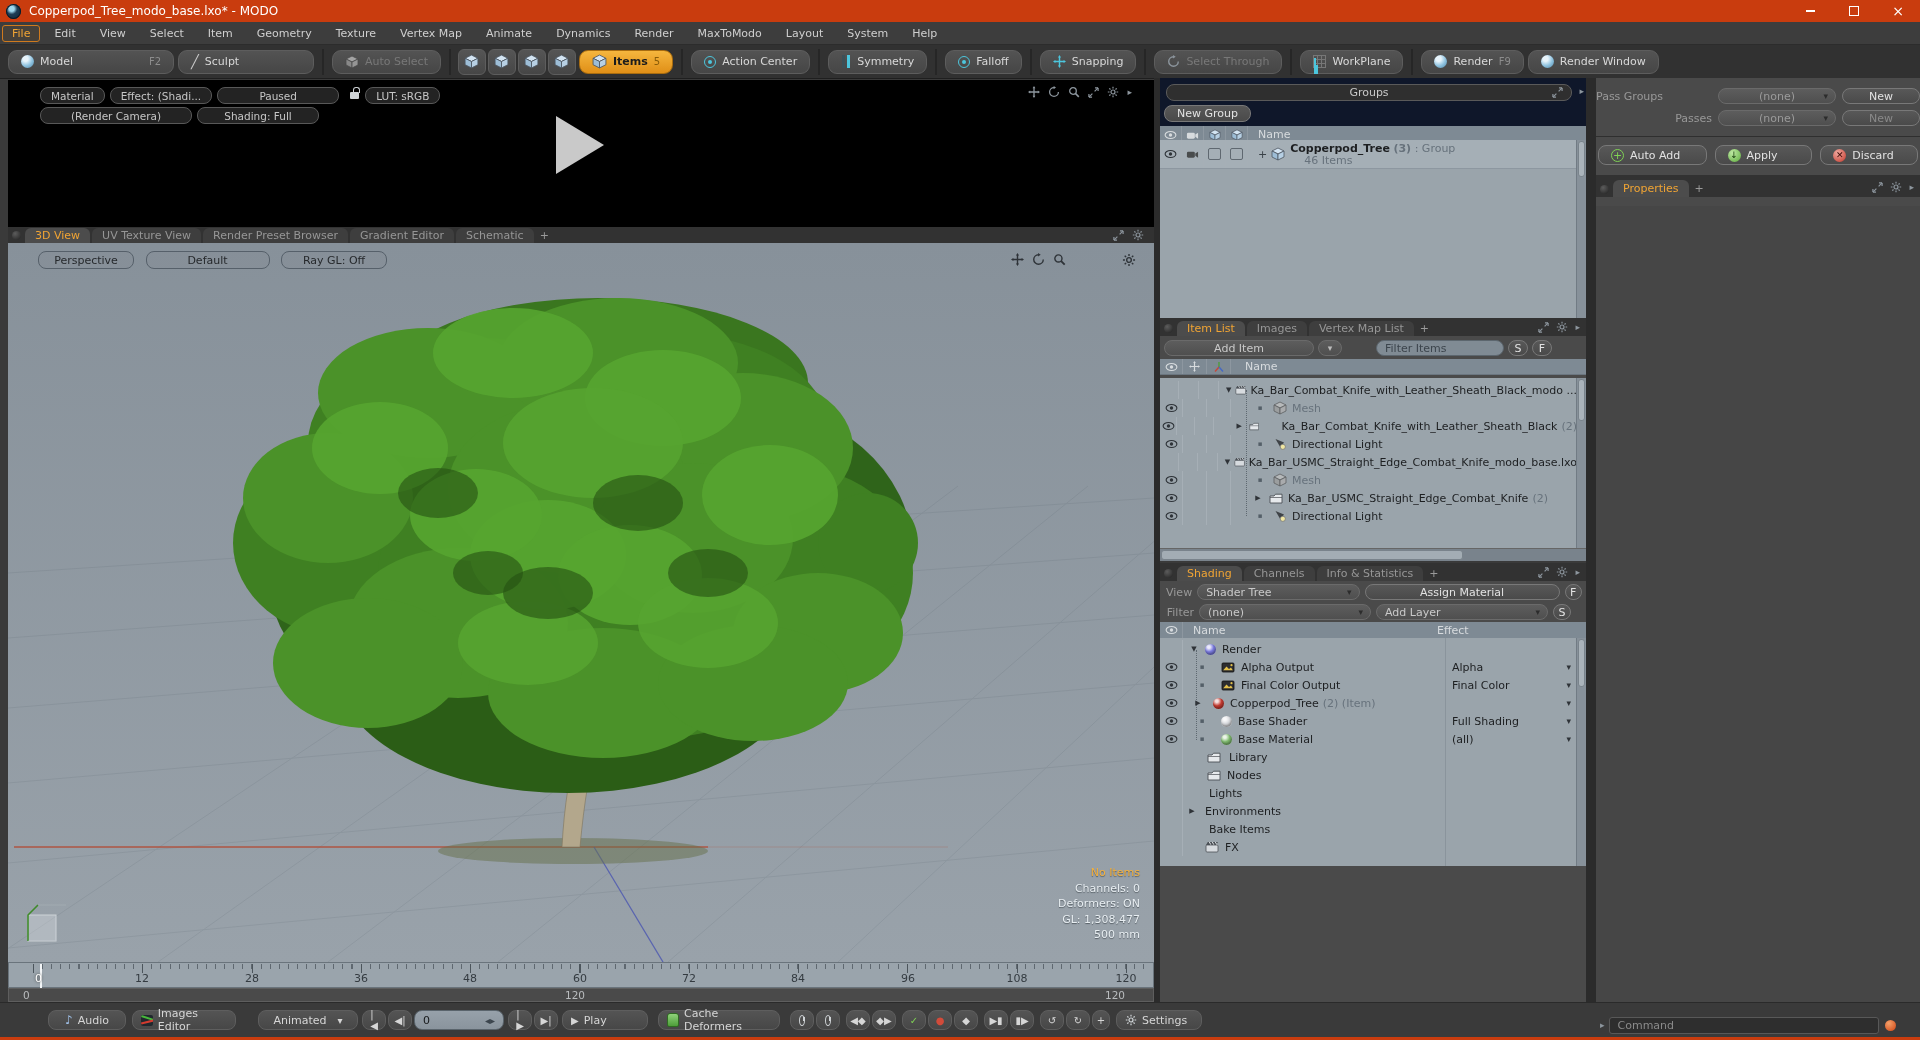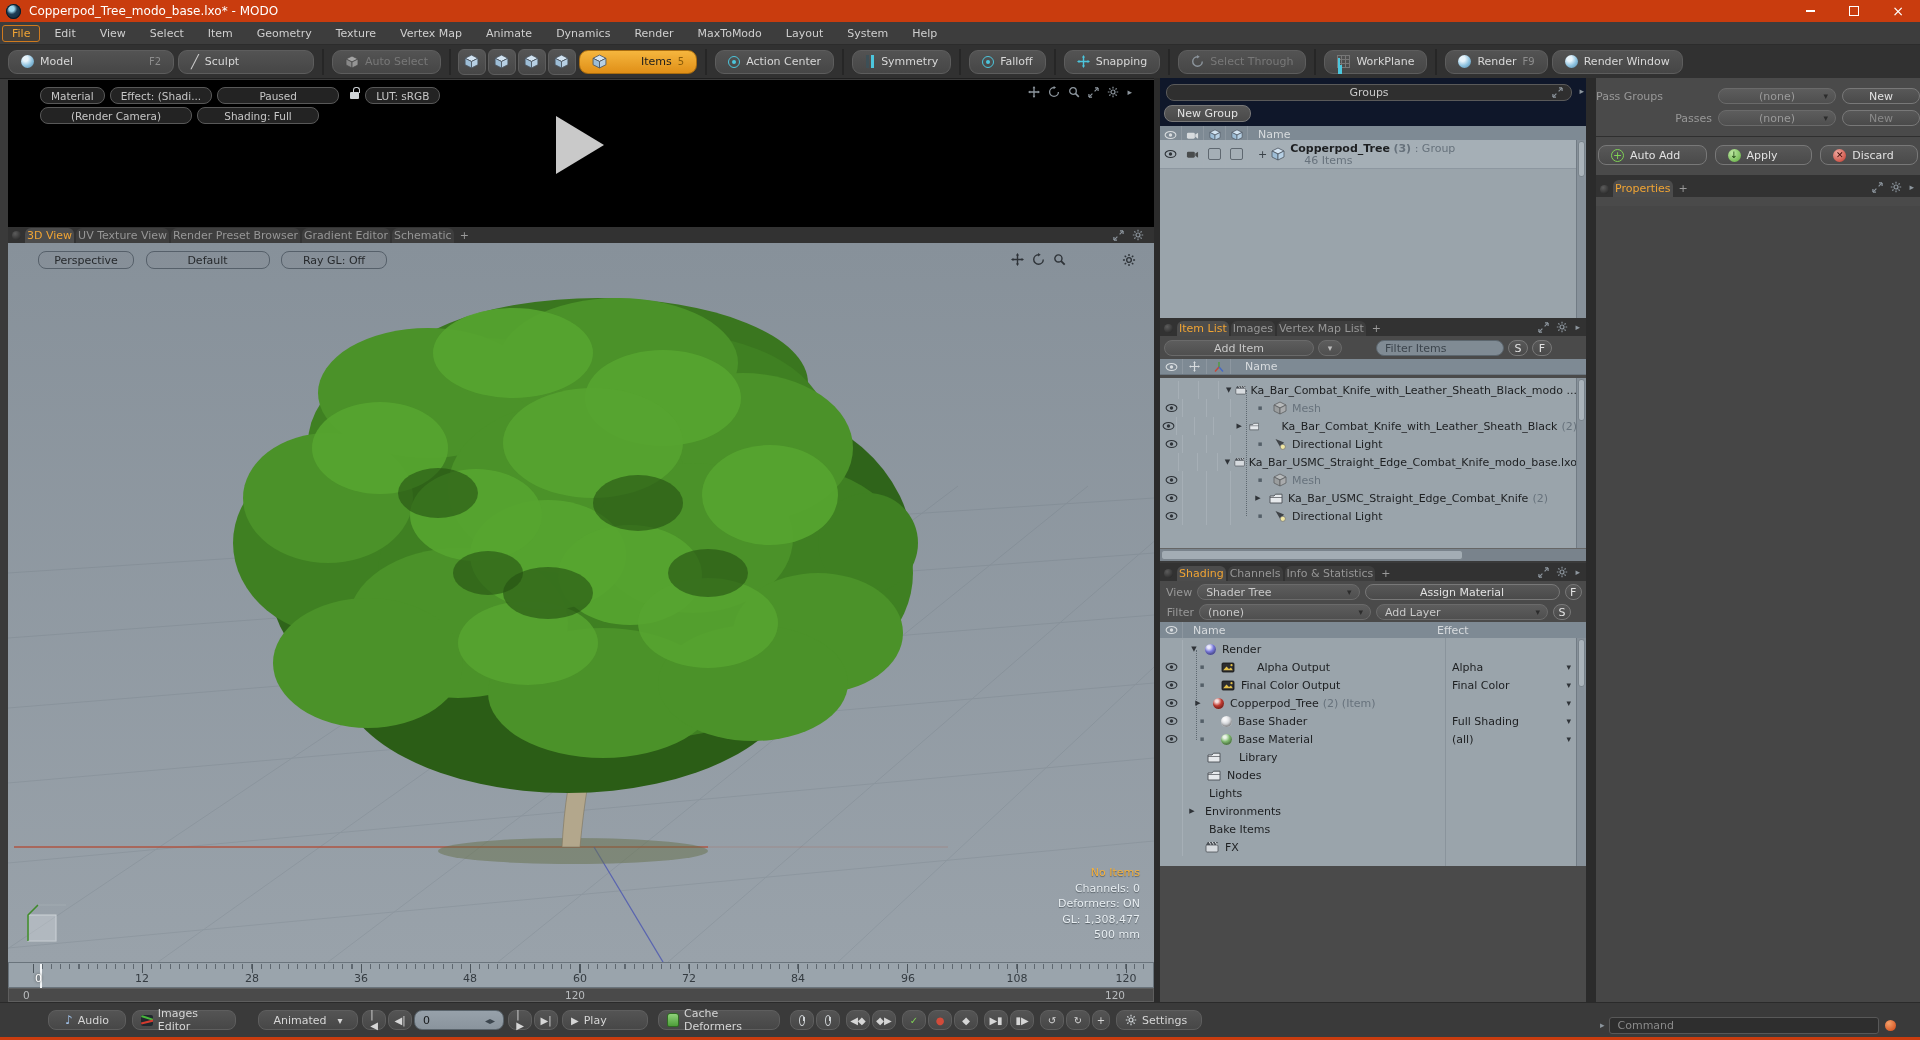--- a/index.html
+++ b/index.html
@@ -55,21 +55,21 @@
   .preview{left:8px;top:80px;width:1146px;height:147px;background:#000;}
   .ppill{height:15px;background:#232323;border:1px solid #585858;border-radius:8px;color:#c6c6c6;
          display:inline-flex;align-items:center;justify-content:center;padding:0 10px;font-size:10.5px;margin-right:5px;}
   .lock{width:9px;height:7px;background:#cfd3d6;border-radius:1px;position:relative;display:inline-block;margin:0 6px;}
   .lock::before{content:"";position:absolute;top:-5px;left:3px;width:5px;height:5px;border:1.5px solid #cfd3d6;border-bottom:none;border-radius:3px 3px 0 0;}
   .playtri{width:0;height:0;border-left:48px solid #c9c9c9;border-top:29px solid transparent;border-bottom:29px solid transparent;}
   .corner-ics{display:flex;gap:8px;align-items:center;}
   
   .tabbar{display:flex;align-items:flex-end;background:#323232;border-bottom:1px solid #4a4a4a;}
   .pmenu{width:9px;height:9px;border-radius:50%;background:radial-gradient(circle at 35% 30%,#5c5c5c,#1f1f1f);margin:0 4px 3px 4px;}
-  .tab{height:15px;display:flex;align-items:center;padding:0 2px;border-radius:6px 6px 0 0;background:#3e3e3e;color:#969696;margin-right:2px;font-size:11px;}
+  .tab{height:15px;display:flex;align-items:center;padding:0 10px;border-radius:6px 6px 0 0;background:#3e3e3e;color:#969696;margin-right:2px;font-size:11px;}
   .tab.active{background:#4c4c4c;color:#f0a434;}
   .tab.add{background:transparent;padding:0 4px;color:#9a9a9a;}
   
   .viewport{left:8px;top:243px;width:1146px;height:719px;background:linear-gradient(#87919a,#99a2aa);overflow:hidden;}
   .vpill{height:16px;background:rgba(130,140,148,.25);border:1px solid #56606a;border-radius:8px;color:#26292c;
          display:inline-flex;align-items:center;justify-content:center;padding:0 14px;font-size:11px;margin-right:8px;}
   .vp-info{position:absolute;right:14px;top:622px;text-align:right;line-height:15.5px;color:#e8eef2;text-shadow:0 1px 1px rgba(40,48,54,.6);}
   .vp-info .l0{color:#f5b13c;}
   
   .ruler{left:8px;top:962px;width:1146px;height:26px;background:#9aa4ac;border:1px solid #6a747c;box-sizing:border-box;}
@@ -267,21 +267,21 @@
       </div>
     <div class="cubebtn">
         <svg class="ic" width="15" height="15">
           <use href="#i-cube"></use>
         </svg>
       </div>
     <div class="tpill orange">
       <svg class="ic" width="15" height="15">
           <use href="#i-cube"></use>
         </svg>
-      <span style="font-weight:normal;margin-left:28px;">Items</span>
+      <span style="font-weight:bold;">Items</span>
       <span class="key">5</span>
     </div>
     <div class="tsep"></div>
     <div class="tpill">
       <span class="ring2-cyan">
           <i></i>
         </span>
       <span>Action Center</span>
     </div>
     <div class="tsep"></div>
@@ -883,21 +883,21 @@
       <div class="lrow" style="top:20px;width:417px;">
         <span class="ccell icdark" style="width:23px;align-self:stretch;">
             <svg class="ic" width="13" height="10">
               <use href="#i-eye"></use>
             </svg>
           </span>
         <span class="term" style="margin-left:14px;">▪</span>
         <svg class="ic" width="14" height="11" style="margin-left:14px;">
             <use href="#i-photo"></use>
           </svg>
-        <span class="dark-name" style="margin-left:22px;">Alpha Output</span>
+        <span class="dark-name" style="margin-left:6px;">Alpha Output</span>
         <span class="dark-name" style="position:absolute;left:292px;">Alpha</span>
         <span class="caret">▾</span>
       </div>
 
       <div class="lrow" style="top:38px;width:417px;">
         <span class="ccell icdark" style="width:23px;align-self:stretch;">
             <svg class="ic" width="13" height="10">
               <use href="#i-eye"></use>
             </svg>
           </span>
@@ -947,21 +947,21 @@
         <span class="dark-name" style="margin-left:6px;">Base Material</span>
         <span class="dark-name" style="position:absolute;left:292px;">(all)</span>
         <span class="caret">▾</span>
       </div>
 
       <div class="lrow" style="top:110px;width:417px;">
         <span class="ccell" style="width:23px;align-self:stretch;"></span>
         <svg class="ic" width="14" height="11" style="margin-left:24px;">
             <use href="#i-folder"></use>
           </svg>
-        <span class="dark-name" style="margin-left:18px;">Library</span>
+        <span class="dark-name" style="margin-left:8px;">Library</span>
       </div>
 
       <div class="lrow" style="top:128px;width:417px;">
         <span class="ccell" style="width:23px;align-self:stretch;"></span>
         <svg class="ic" width="14" height="11" style="margin-left:24px;">
             <use href="#i-folder"></use>
           </svg>
         <span class="dark-name" style="margin-left:6px;">Nodes</span>
       </div>
 

